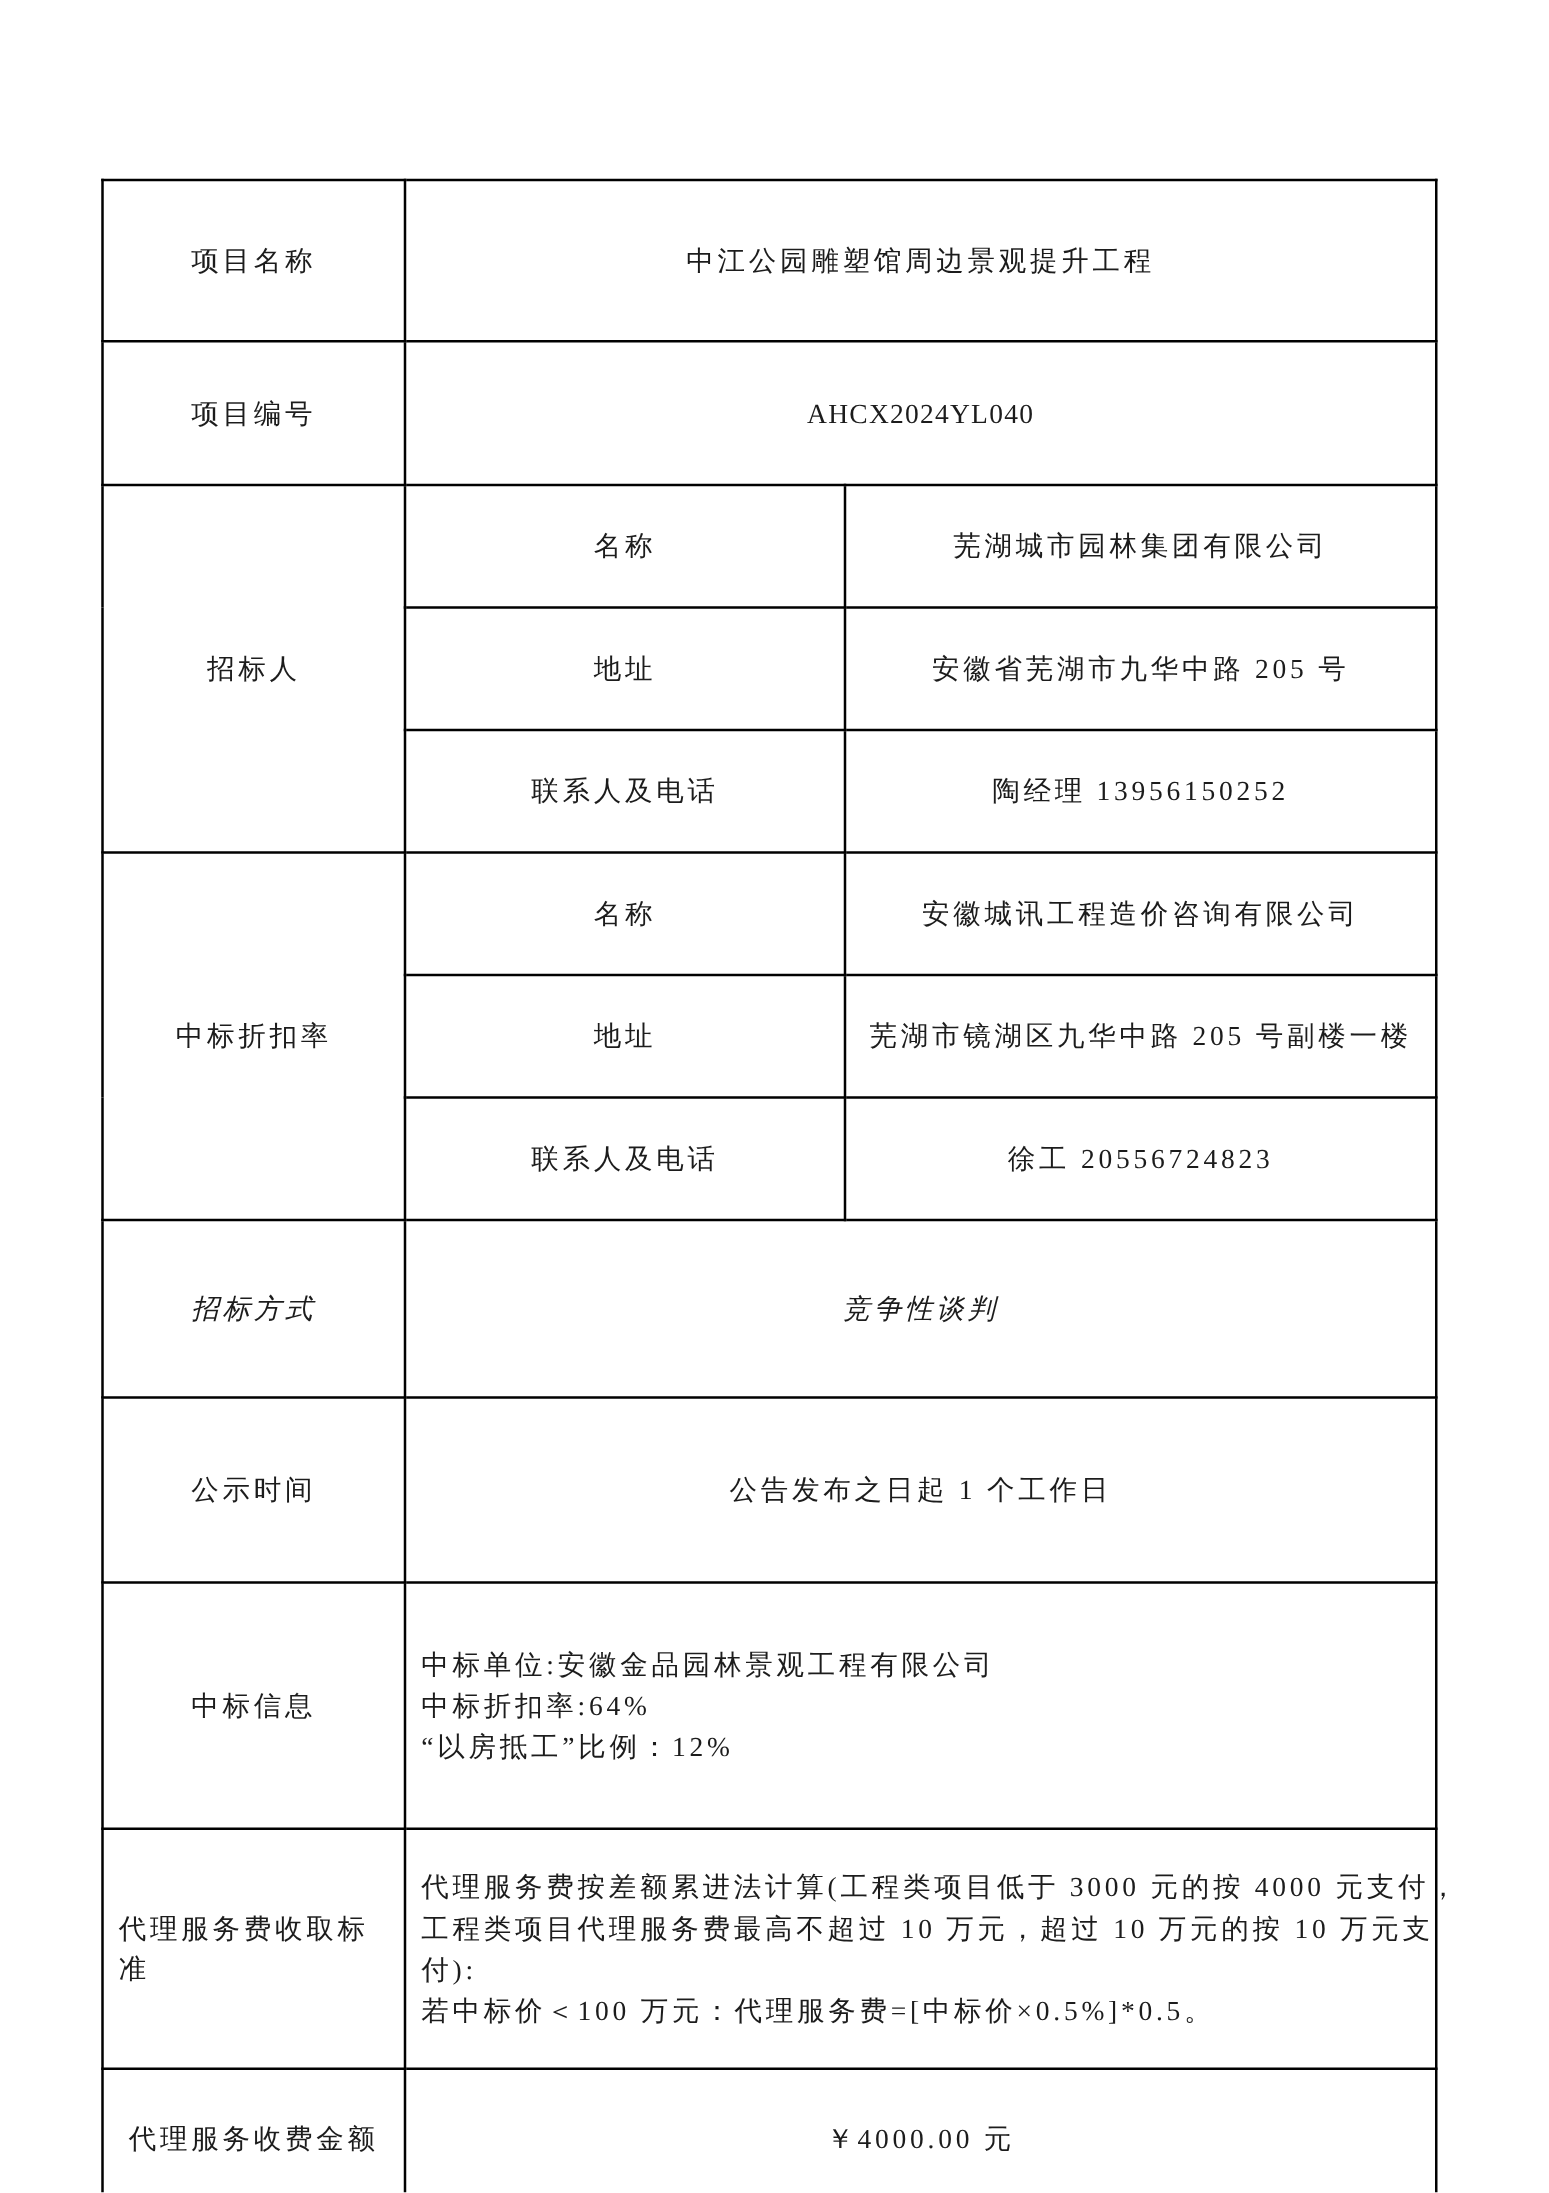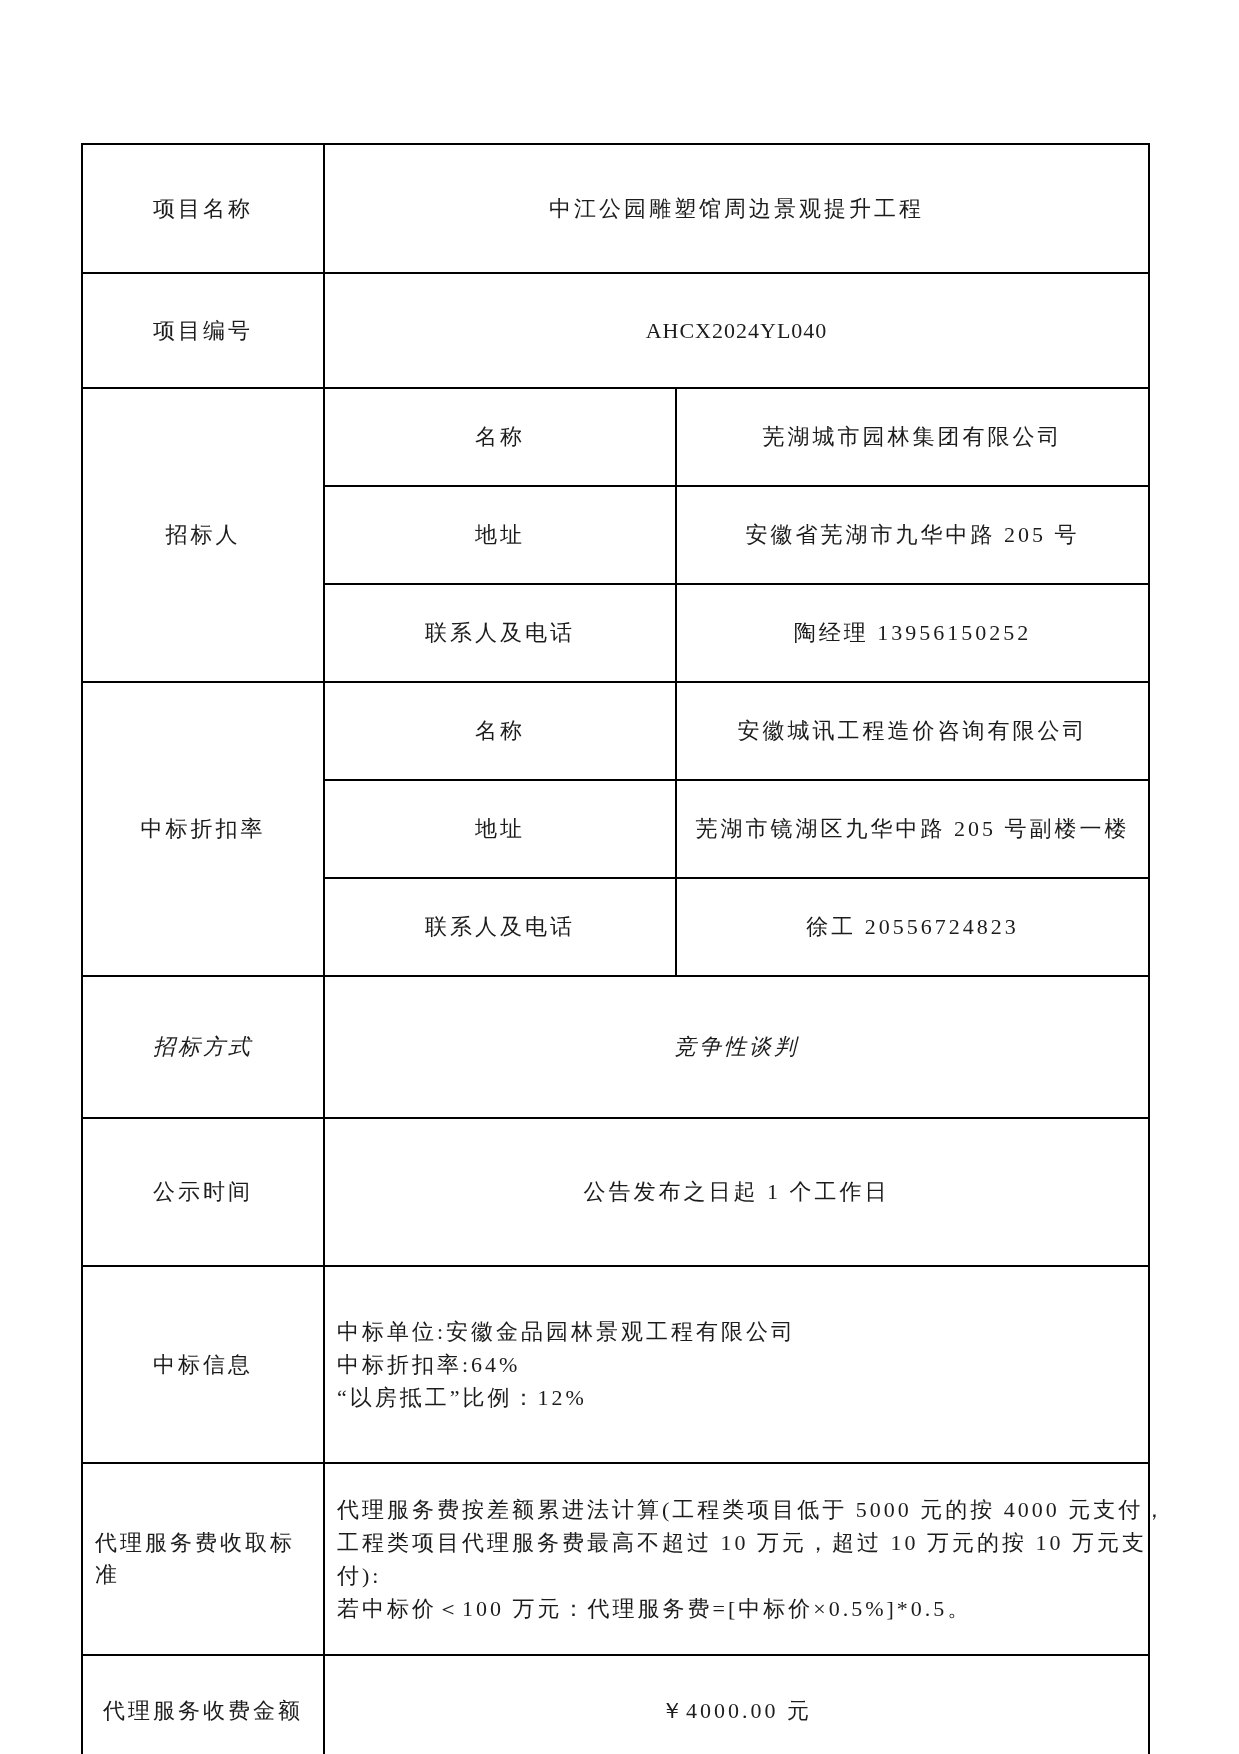--- a/index.html
+++ b/index.html
@@ -114,21 +114,21 @@
       <td class="l body-lines" colspan="2">
         <div>中标单位:安徽金品园林景观工程有限公司</div>
         <div>中标折扣率:64%</div>
         <div>“以房抵工”比例：12%</div>
       </td>
     </tr>
 
     <tr class="h-fee">
       <td class="l">代理服务费收取标准</td>
       <td class="l body-lines" colspan="2">
-        <div>代理服务费按差额累进法计算(工程类项目低于 5000 元的按 4000 元支付，</div>
+        <div>代理服务费按差额累进法计算(工程类项目低于 3000 元的按 4000 元支付，</div>
         <div>工程类项目代理服务费最高不超过 10 万元，超过 10 万元的按 10 万元支</div>
         <div>付):</div>
         <div>若中标价＜100 万元：代理服务费=[中标价×0.5%]*0.5。</div>
       </td>
     </tr>
 
     <tr class="h-amt">
       <td class="c">代理服务收费金额</td>
       <td class="c" colspan="2">￥4000.00 元</td>
     </tr>

